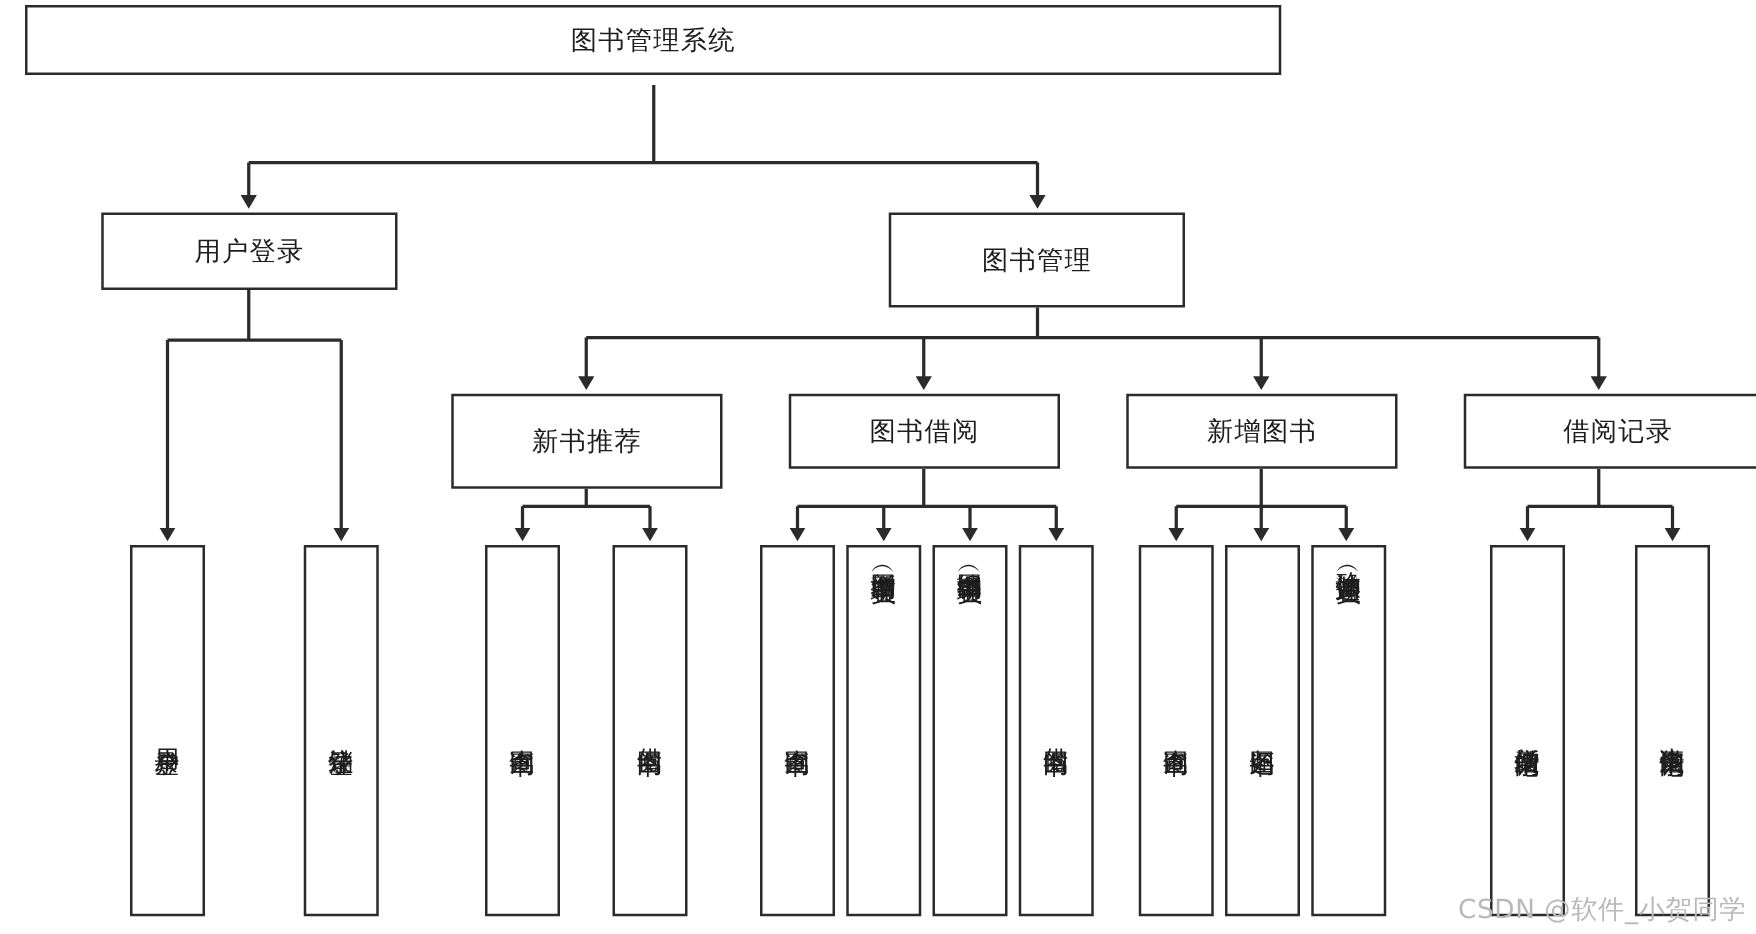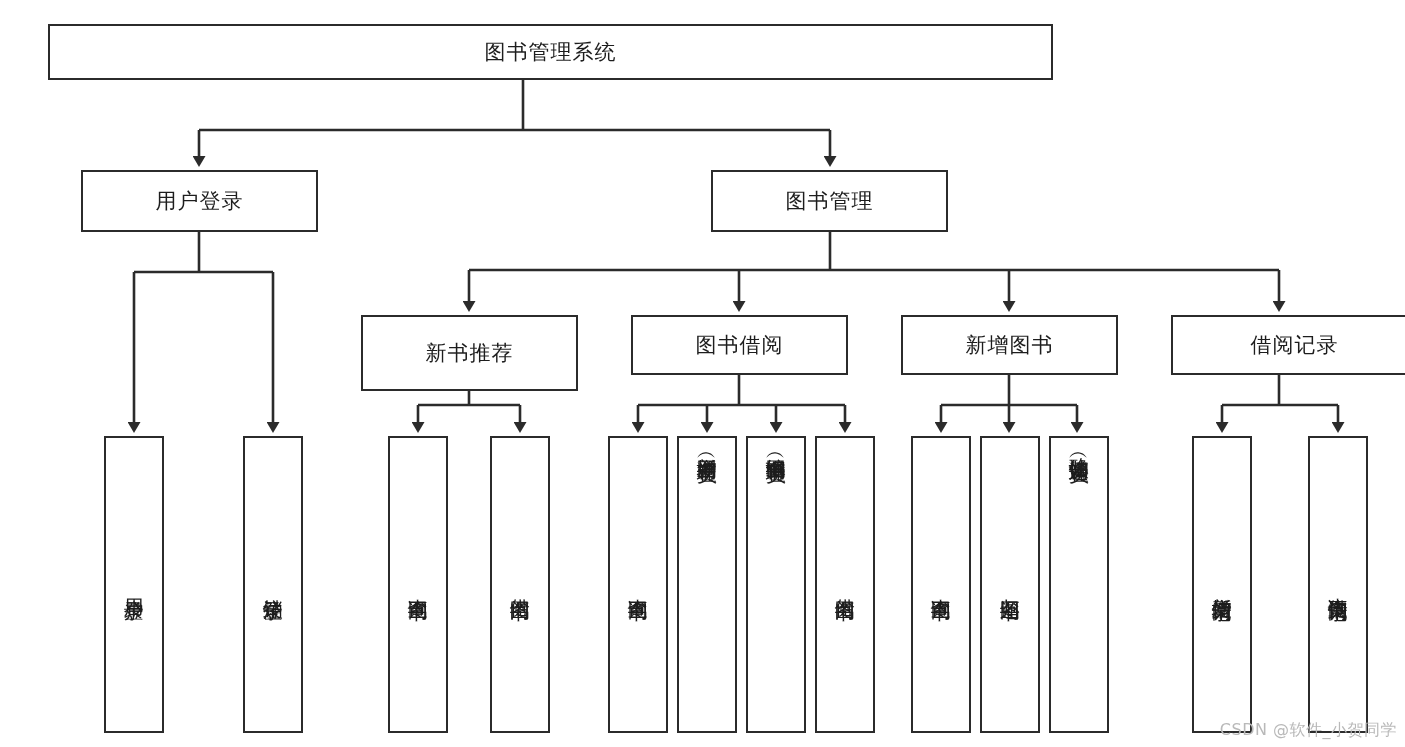--- a/index.html
+++ b/index.html
@@ -55,21 +55,21 @@
     margin-bottom: auto;
   }
   .node.leaf.center {
     align-items: center;
     padding-top: 0;
   }
   .watermark {
     position: absolute;
     right: 8px;
     bottom: 6px;
-    font-size: 16px;
+    font-size: 21px;
     color: #b9b9b9;
     letter-spacing: 0.5px;
     white-space: nowrap;
     font-family: "DejaVu Sans", "Liberation Sans", sans-serif;
   }
 </style>
 </head>
 <body>
 
 <div id="canvas">
@@ -117,28 +117,28 @@
       <path d="M1009,405 L1009,423" marker-end="url(#arw)"></path>
       <path d="M1077,405 L1077,423" marker-end="url(#arw)"></path>
 
       <path d="M1279,375 L1279,405"></path>
       <path d="M1222,405 L1338,405"></path>
       <path d="M1222,405 L1222,423" marker-end="url(#arw)"></path>
       <path d="M1338,405 L1338,423" marker-end="url(#arw)"></path>
     </g>
   </svg>
 
-  <div class="node horiz" style="left:20px; top:24px; width:1005px; height:56px;margin-left:28px;">
+  <div class="node horiz" style="left:20px; top:4px; width:1005px; height:56px;">
     <span>图书管理系统</span>
   </div>
 
   <div class="node horiz" style="left:81px; top:170px; width:237px; height:62px;">
     <span>用户登录</span>
   </div>
-  <div class="node horiz" style="left:711px; top:170px; width:237px; height:62px;">
+  <div class="node horiz" style="left:711px; top:170px; width:237px; height:76px;">
     <span>图书管理</span>
   </div>
 
   <div class="node horiz" style="left:361px; top:315px; width:217px; height:76px;">
     <span>新书推荐</span>
   </div>
   <div class="node horiz" style="left:631px; top:315px; width:217px; height:60px;">
     <span>图书借阅</span>
   </div>
   <div class="node horiz" style="left:901px; top:315px; width:217px; height:60px;">

